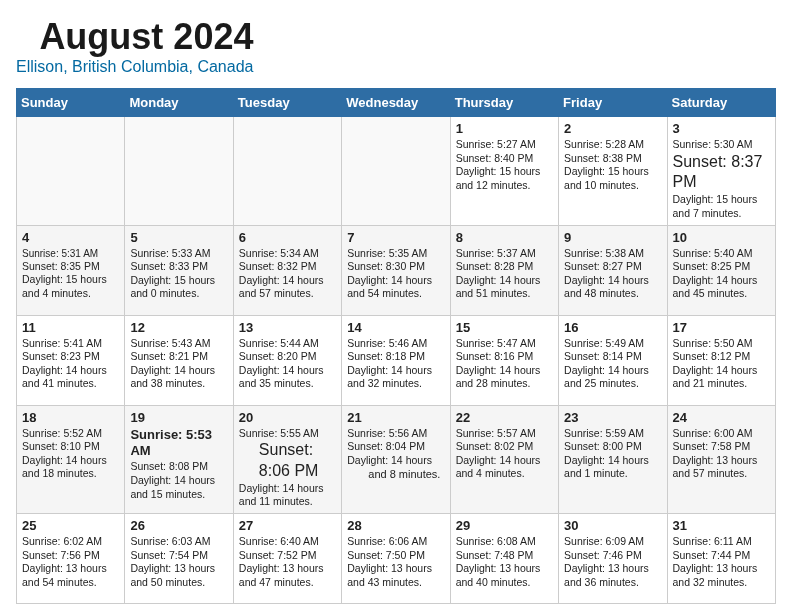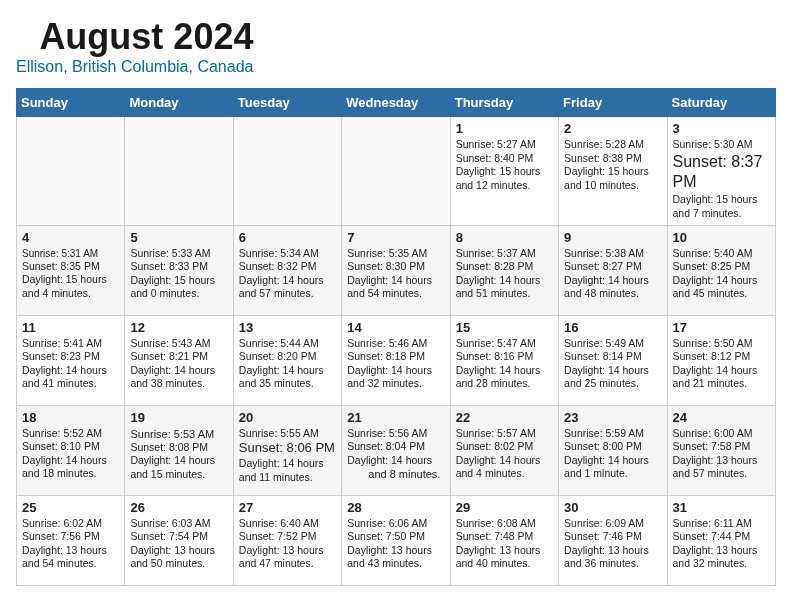--- a/index.html
+++ b/index.html
@@ -224,29 +224,29 @@
       <tr>
         <td>
           <span class="day-number">18</span>
           <div style="font-size: 10.5px; line-height: 1.3;">Sunrise: 5:52 AM</div>
           <div style="font-size: 10.5px; line-height: 1.3;">Sunset: 8:10 PM</div>
           <div style="font-size: 10.5px; line-height: 1.3;">Daylight: 14 hours</div>
           <div style="font-size: 10.5px; line-height: 1.3;">and 18 minutes.</div>
         </td>
         <td>
           <span class="day-number">19</span>
-          <div style="font-size: 11px; line-height: 1.3;">Sunrise: 5:53 AM</div>
+          <div style="font-size: 13px; line-height: 1.3; font-weight: bold;">Sunrise: 5:53 AM</div>
           <div style="font-size: 10.5px; line-height: 1.3;">Sunset: 8:08 PM</div>
           <div style="font-size: 10.5px; line-height: 1.3;">Daylight: 14 hours</div>
           <div style="font-size: 10.5px; line-height: 1.3;">and 15 minutes.</div>
         </td>
         <td>
           <span class="day-number">20</span>
           <div style="font-size: 10.5px; line-height: 1.3;">Sunrise: 5:55 AM</div>
-          <div style="font-size: 13px; line-height: 1.3;">Sunset: 8:06 PM</div>
+          <div style="font-size: 16px; line-height: 1.3; margin-left: 20px;">Sunset: 8:06 PM</div>
           <div style="font-size: 10.5px; line-height: 1.3;">Daylight: 14 hours</div>
           <div style="font-size: 10.5px; line-height: 1.3;">and 11 minutes.</div>
         </td>
         <td>
           <span class="day-number">21</span>
           <div style="font-size: 10.5px; line-height: 1.3;">Sunrise: 5:56 AM</div>
           <div style="font-size: 10.5px; line-height: 1.3;">Sunset: 8:04 PM</div>
           <div style="font-size: 10.5px; line-height: 1.3;">Daylight: 14 hours</div>
           <div style="font-size: 11px; line-height: 1.3; margin-left: 21px;">and 8 minutes.</div>
         </td>

